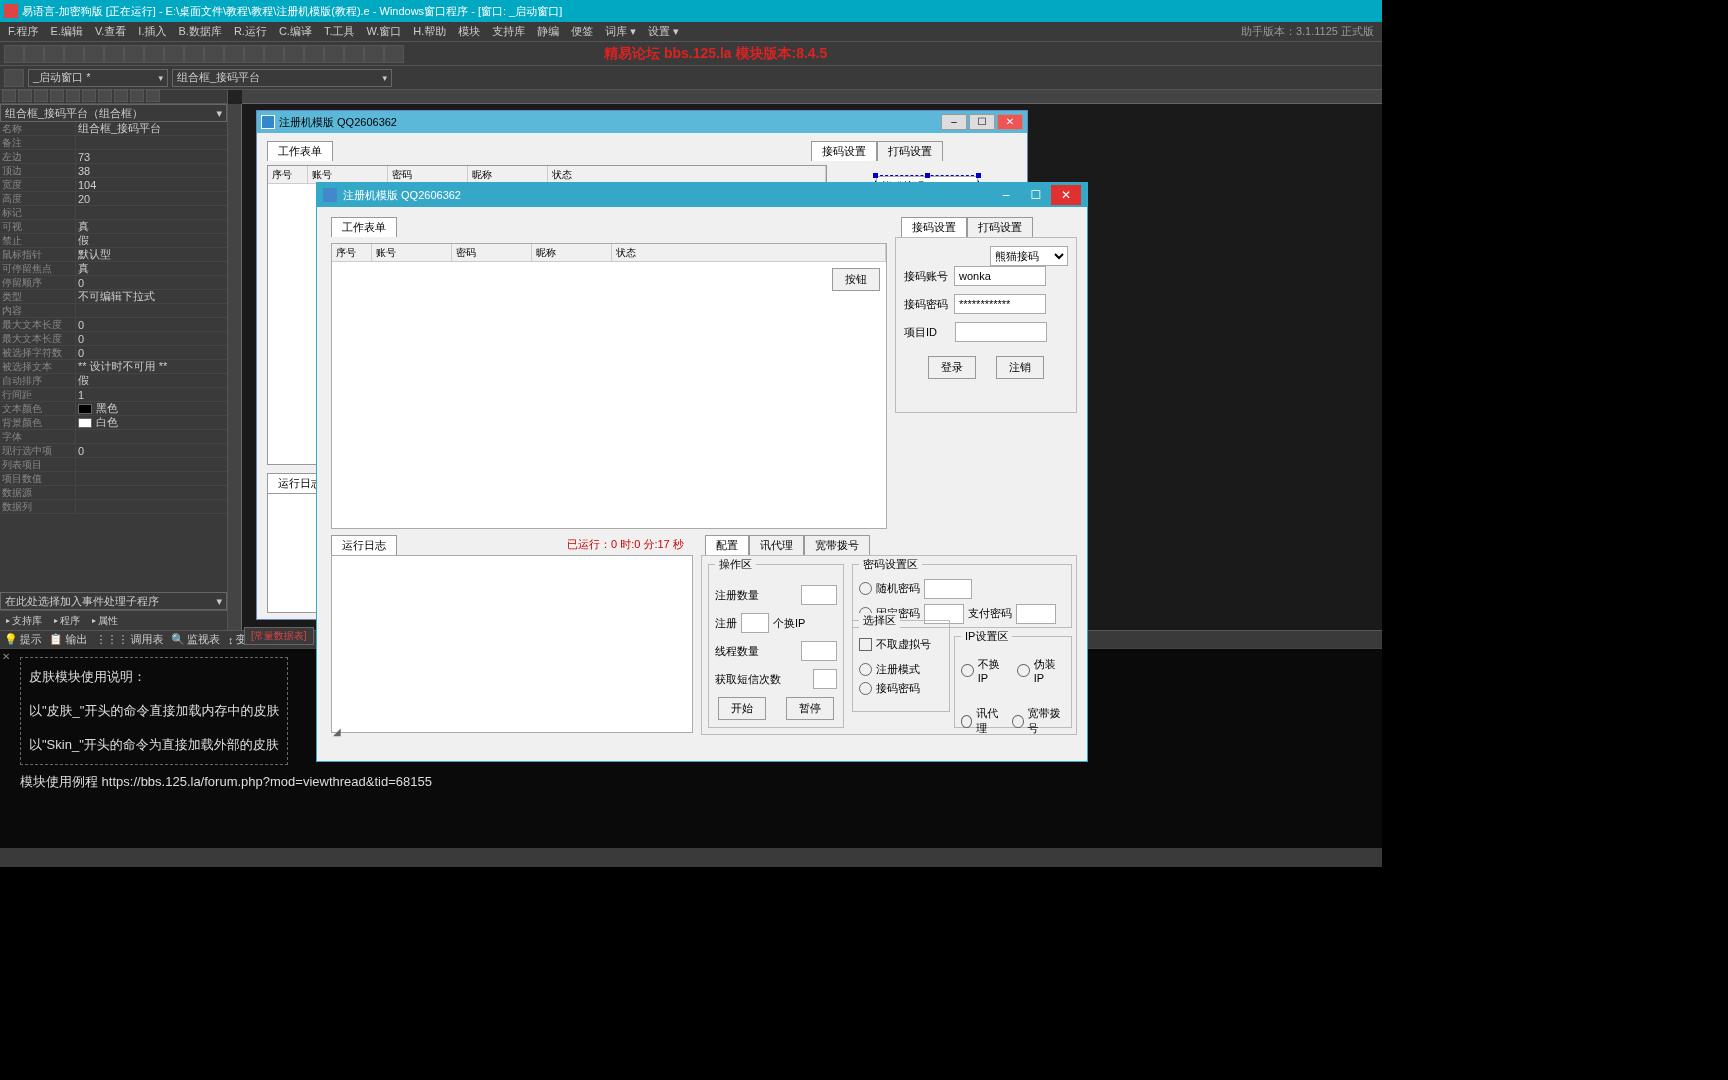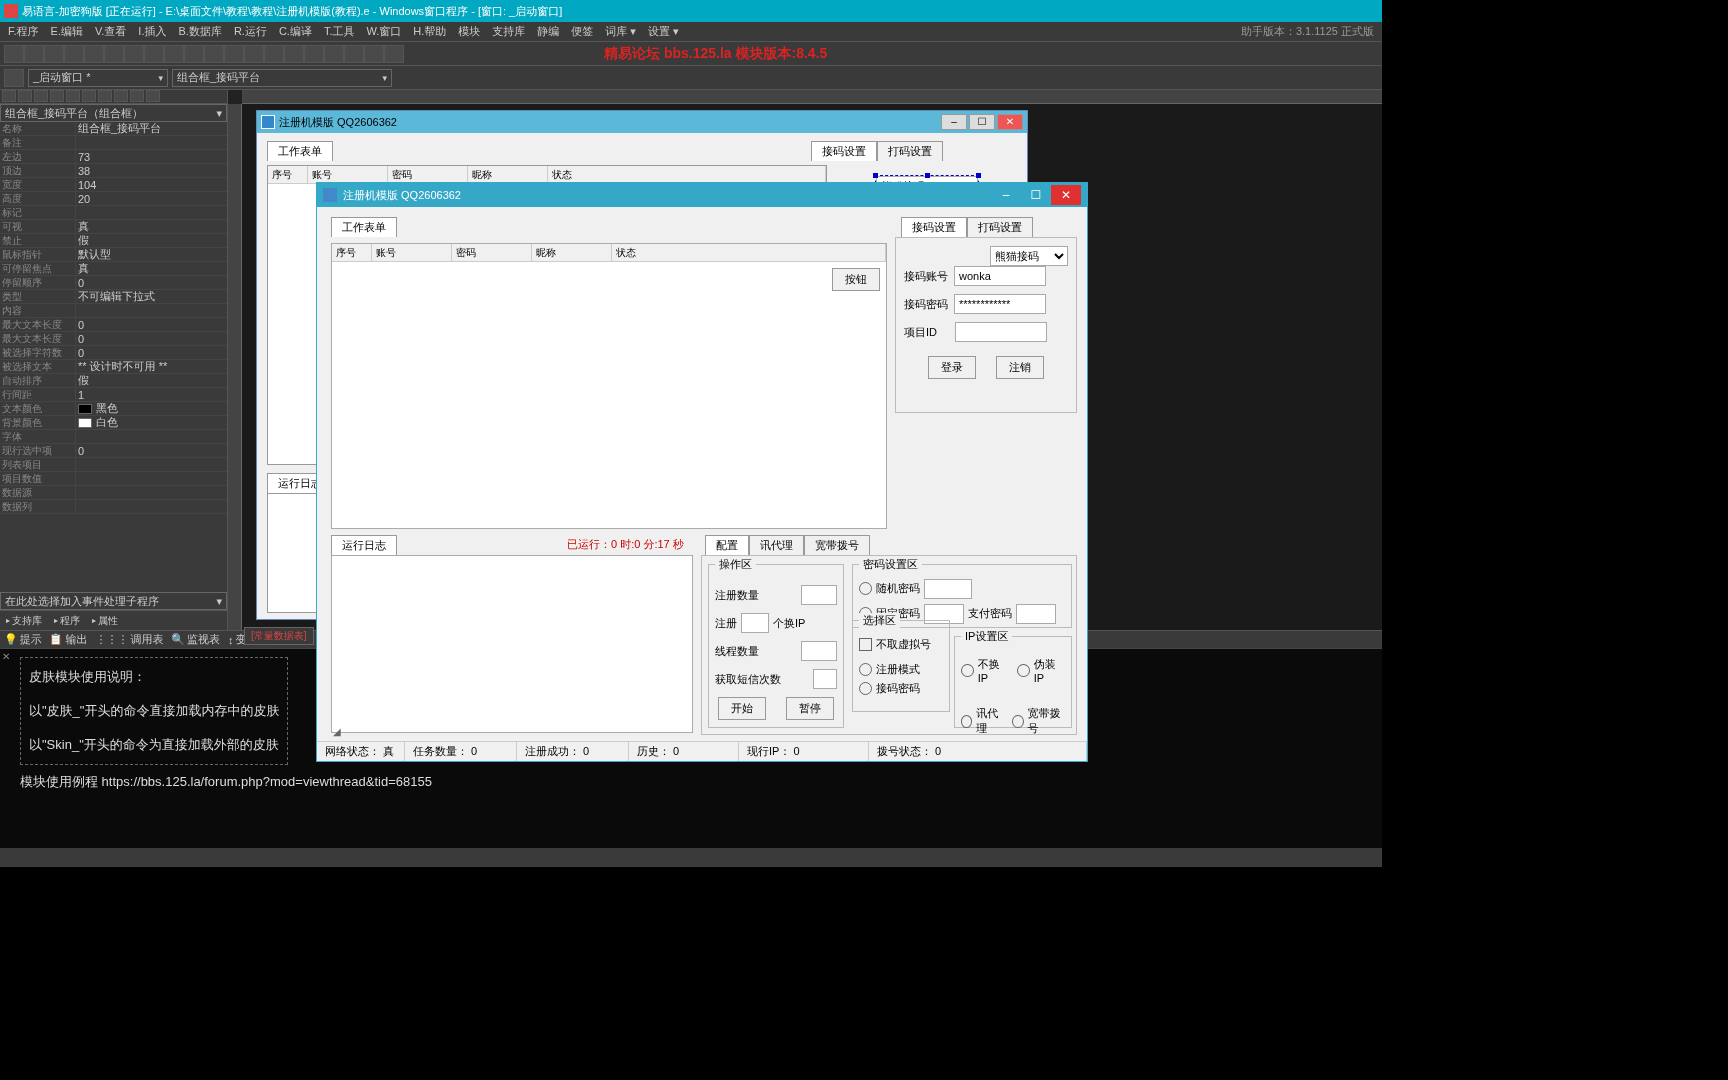--- a/index.html
+++ b/index.html
@@ -538,21 +538,13 @@
           <div class="radio">
               <span>讯代理</span>
             </div>
           <div class="radio">
               <span>宽带拨号</span>
             </div>
         </div>
       </div>
     </div>
   </div>
-  <div class="statusbar" id="statusbar">
-      <div class="status-cell" style="width: 88px;">网络状态： 真</div>
-      <div class="status-cell" style="width: 112px;">任务数量： 0</div>
-      <div class="status-cell" style="width: 112px;">注册成功： 0</div>
-      <div class="status-cell" style="width: 110px;">历史： 0</div>
-      <div class="status-cell" style="width: 130px;">现行IP： 0</div>
-      <div class="status-cell" style="flex: 1 1 0%;">拨号状态： 0</div>
-    </div>
 </div>
 
 </body></html>

